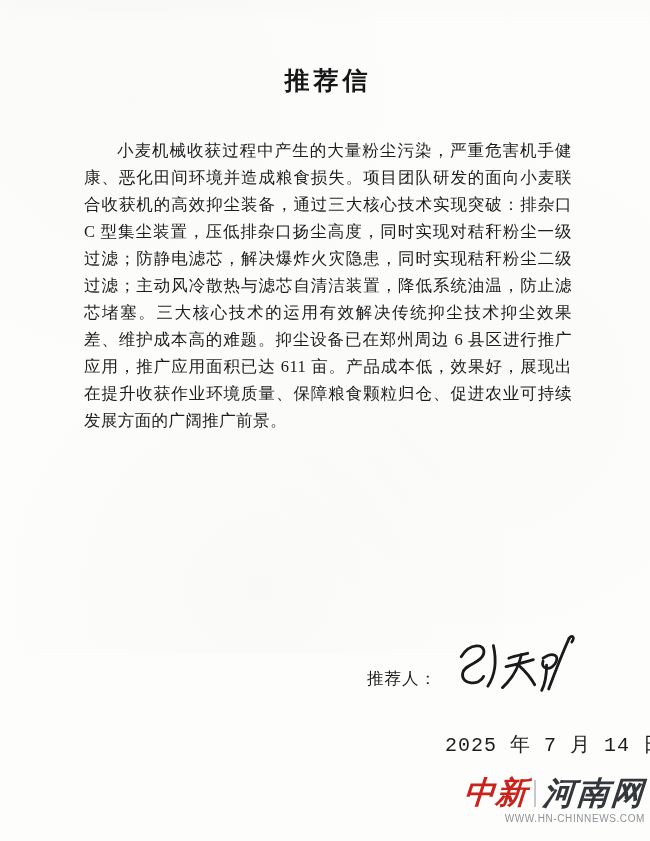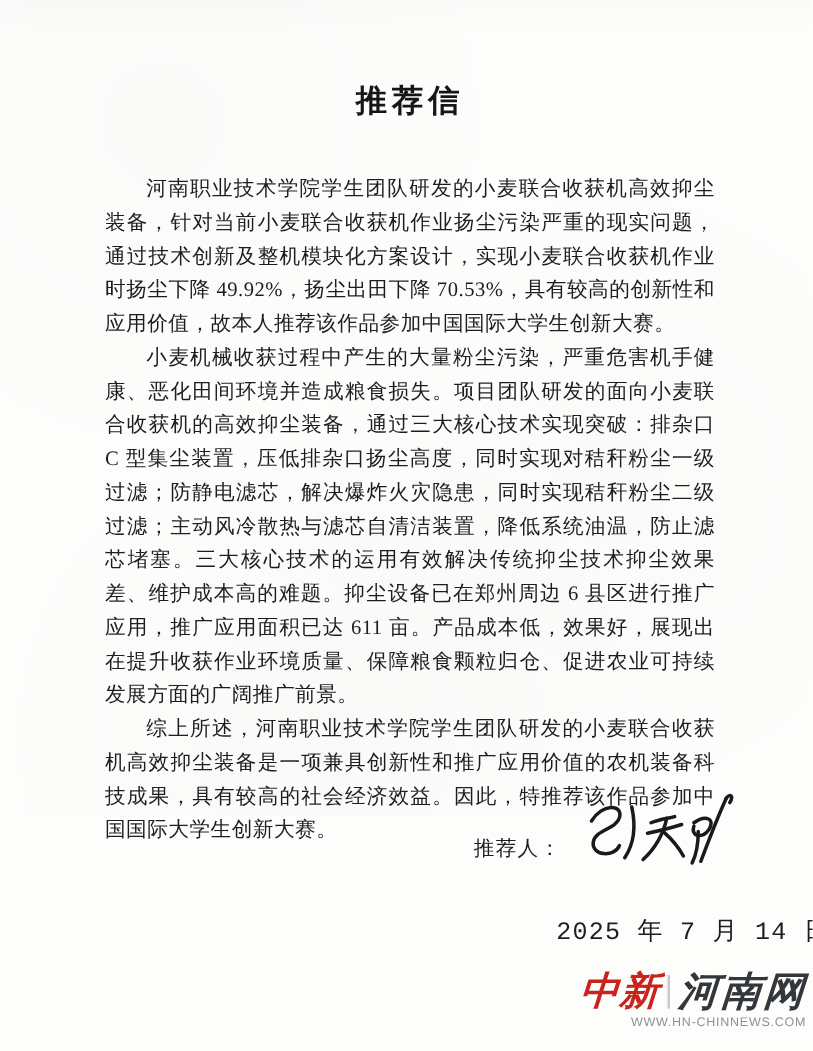--- a/index.html
+++ b/index.html
@@ -36,21 +36,20 @@
     text-align:justify;
     text-indent:2em;
     margin:0;
     color:#1d1d1f;
   }
   .signature-row{
     position:absolute;
     top:636px;left:367px;
     display:flex;align-items:center;
     height:64px;
-    margin-left:12px;
   }
   .signature-label{
     font-size:16.5px;color:#1d1d1f;letter-spacing:1px;white-space:nowrap;
     margin-top:22px;
   }
   .signature-svg{display:block;margin-left:6px;}
   .date-line{
     position:absolute;
     top:731px;left:445px;
     font-size:20px;color:#1d1d1f;letter-spacing:1px;white-space:nowrap;font-family:Liberation Mono, monospace;
@@ -81,23 +80,21 @@
     font-size:10px;letter-spacing:0.6px;margin-top:3px;
   }
 </style>
 </head>
 <body>
 
 <div class="page">
 
   <div class="content">
     <h1 class="doc-title">推荐信</h1>
-    <p class="para">河南职业技术学院学生团队研发的小麦联合收获机高效抑尘装备，针对当前小麦联合收获机作业扬尘污染严重的现实问题，通过技术创新及整机模块化方案设计，实现小麦联合收获机作业时扬尘下降 49.92%，扬尘出田下降 70.53%，具有较高的创新性和应用价值，故本人推荐该作品参加中国国际大学生创新大赛。</p>
     <p class="para">小麦机械收获过程中产生的大量粉尘污染，严重危害机手健康、恶化田间环境并造成粮食损失。项目团队研发的面向小麦联合收获机的高效抑尘装备，通过三大核心技术实现突破：排杂口 C 型集尘装置，压低排杂口扬尘高度，同时实现对秸秆粉尘一级过滤；防静电滤芯，解决爆炸火灾隐患，同时实现秸秆粉尘二级过滤；主动风冷散热与滤芯自清洁装置，降低系统油温，防止滤芯堵塞。三大核心技术的运用有效解决传统抑尘技术抑尘效果差、维护成本高的难题。抑尘设备已在郑州周边 6 县区进行推广应用，推广应用面积已达 611 亩。产品成本低，效果好，展现出在提升收获作业环境质量、保障粮食颗粒归仓、促进农业可持续发展方面的广阔推广前景。</p>
-    <p class="para">综上所述，河南职业技术学院学生团队研发的小麦联合收获机高效抑尘装备是一项兼具创新性和推广应用价值的农机装备科技成果，具有较高的社会经济效益。因此，特推荐该作品参加中国国际大学生创新大赛。</p>
   </div>
 
   <div class="signature-row">
     <span class="signature-label">推荐人：</span>
     <svg class="signature-svg" width="140" height="70" viewBox="0 0 200 100" fill="none" stroke="#1a1a1c" stroke-width="4" stroke-linecap="round" stroke-linejoin="round" aria-label="郭天财">
 
       <path d="M26 34 C38 14 62 14 58 30 C54 44 30 44 28 58 C26 74 52 76 58 62"></path>
       <path d="M72 18 C76 36 76 58 64 76"></path>
 
       <path d="M94 36 C104 32 114 31 121 29"></path>

